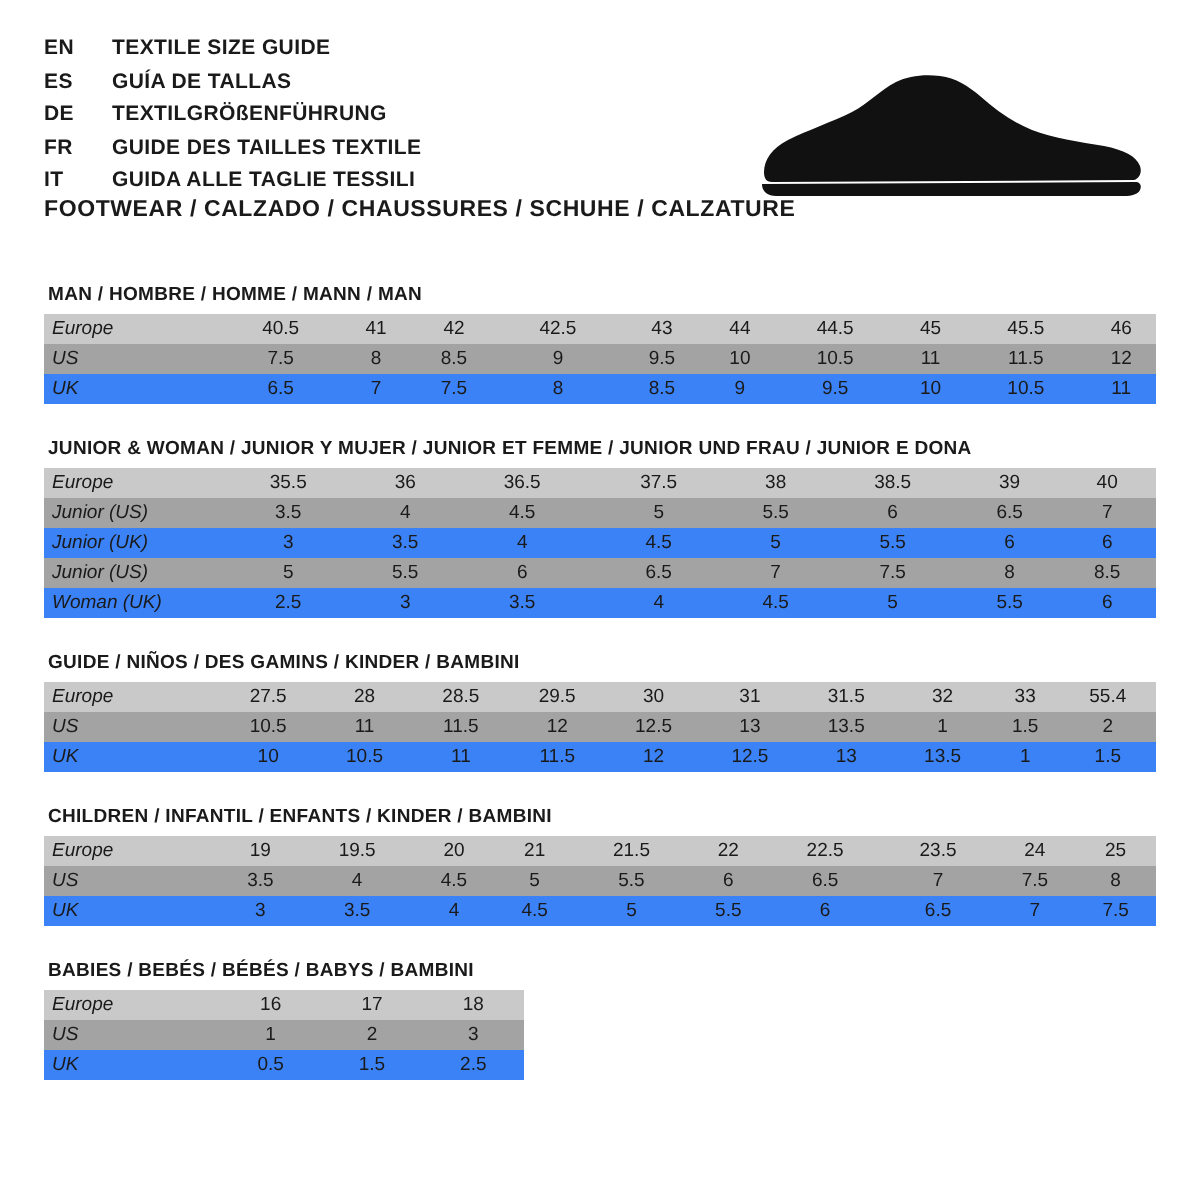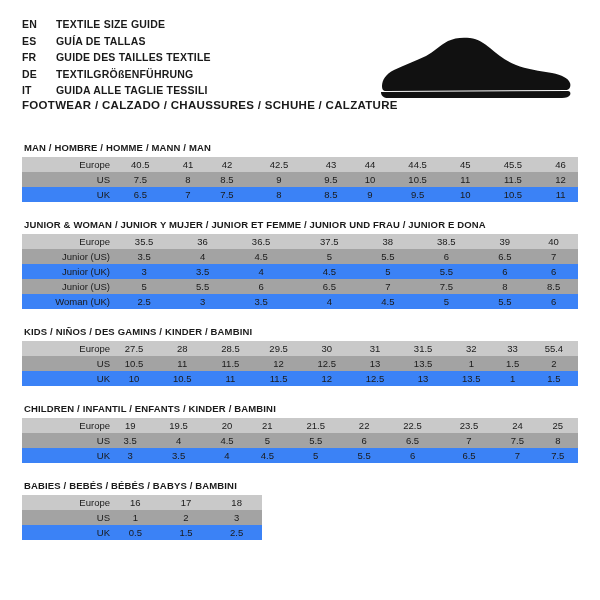--- a/index.html
+++ b/index.html
@@ -75,23 +75,24 @@
     font-size: 9.5px;
   }
   table.size td {
     height: 15px;
     line-height: 15px;
     padding: 0;
     text-align: center;
     white-space: nowrap;
   }
   table.size td.rowlabel {
-    text-align: right;
+    text-align: left;
     padding-left: 4px;
     width: 84px;
+    font-style: italic;
   }
   tr.head td {
     background: #c9c9c9;
   }
   tr.alt td {
     background: #3b82f6;
   }
   tr.plain td {
     background: #a3a3a3;
   }
@@ -108,26 +109,26 @@
       <tbody>
         <tr>
           <td class="lang-code">EN</td>
           <td class="lang-title">TEXTILE SIZE GUIDE</td>
         </tr>
         <tr>
           <td class="lang-code">ES</td>
           <td class="lang-title">GUÍA DE TALLAS</td>
         </tr>
         <tr>
+          <td class="lang-code">DE</td>
+          <td class="lang-title">TEXTILGRÖßENFÜHRUNG</td>
+        </tr>
+        <tr>
           <td class="lang-code">FR</td>
           <td class="lang-title">GUIDE DES TAILLES TEXTILE</td>
-        </tr>
-        <tr>
-          <td class="lang-code">DE</td>
-          <td class="lang-title">TEXTILGRÖßENFÜHRUNG</td>
         </tr>
         <tr>
           <td class="lang-code">IT</td>
           <td class="lang-title">GUIDA ALLE TAGLIE TESSILI</td>
         </tr>
       </tbody>
     </table>
 
     <svg class="shoe" viewBox="0 0 200 70">
       <path fill="#111111" d="M8,52 C8,46 12,40 20,36 C30,31 42,27 52,22 C60,18 66,11 74,7 C80,4 88,3 96,4 C104,5 110,9 116,14 C124,21 132,27 142,31 C152,35 166,37 178,39 C188,41 194,44 196,49 C197,52 196,55 193,56 L12,57 C9,57 8,55 8,52 Z"></path>
@@ -247,21 +248,21 @@
           <td>5.5</td>
           <td>6</td>
         </tr>
       </tbody>
     </table>
   </div>
 
   <div class="gap-mid"></div>
 
   <div class="section">
-    <div class="section-title">KIDS / NIÑOS / DES GAMINS / KINDER / BAMBINI</div>
+    <div class="section-title">GUIDE / NIÑOS / DES GAMINS / KINDER / BAMBINI</div>
     <table class="size">
       <tbody>
         <tr class="head">
           <td class="rowlabel">Europe</td>
           <td>27.5</td>
           <td>28</td>
           <td>28.5</td>
           <td>29.5</td>
           <td>30</td>
           <td>31</td>

